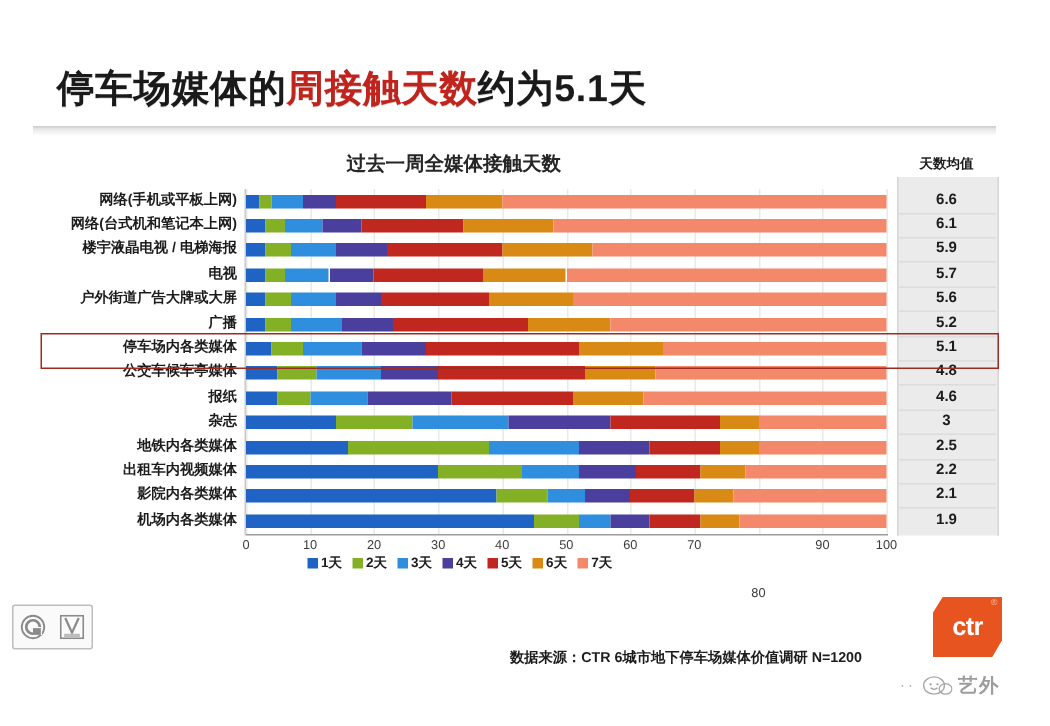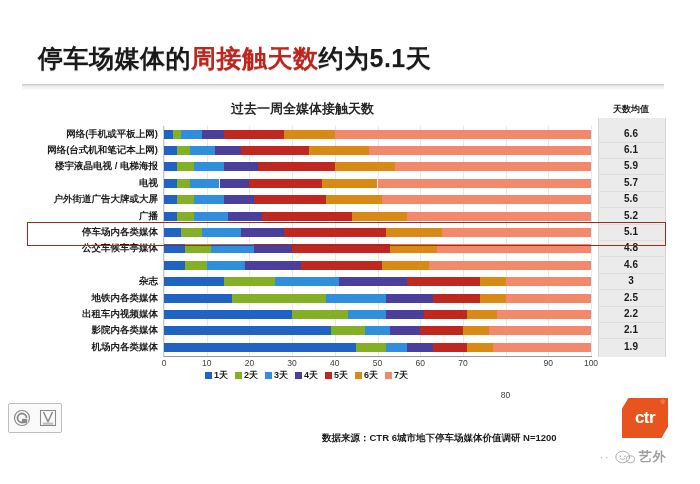--- a/index.html
+++ b/index.html
@@ -96,21 +96,21 @@
   .legend{
     position:absolute;left:205px;top:369px;height:12px;
     display:flex;align-items:center;gap:7px;
   }
   .legend-item{display:flex;align-items:center;gap:2px;}
   .legend-sw{width:7px;height:7px;display:inline-block;}
   .legend-lb{font-size:9px;font-weight:bold;color:#1c1c1c;line-height:9px;}
 
   
   .footnote{
-    position:absolute;left:322px;top:432px;
+    position:absolute;left:340px;top:432px;
     font-size:9.5px;font-weight:bold;color:#1c1c1c;white-space:nowrap;
   }
 
   
   .badges{
     position:absolute;left:8px;top:403px;width:52px;height:28px;
     border:1px solid #bdbdbd;border-radius:2px;background:#fafafa;
     display:flex;align-items:center;justify-content:space-around;
   }
   .badge-ico{width:18px;height:18px;}
@@ -164,20 +164,21 @@
 
   <div class="cat-wrap" id="cat-wrap">
       <div class="cat" style="top: 1.5px;">网络(手机或平板上网)</div>
       <div class="cat" style="top: 17.9px;">网络(台式机和笔记本上网)</div>
       <div class="cat" style="top: 34.3px;">楼宇液晶电视 / 电梯海报</div>
       <div class="cat" style="top: 50.7px;">电视</div>
       <div class="cat" style="top: 67.1px;">户外街道广告大牌或大屏</div>
       <div class="cat" style="top: 83.5px;">广播</div>
       <div class="cat" style="top: 116.3px;">公交车候车亭媒体</div>
       <div class="cat" style="top: 99.9px;">停车场内各类媒体</div>
+      <div class="cat" style="top: 132.7px;">报纸</div>
       <div class="cat" style="top: 149.1px;">杂志</div>
       <div class="cat" style="top: 165.5px;">地铁内各类媒体</div>
       <div class="cat" style="top: 181.9px;">出租车内视频媒体</div>
       <div class="cat" style="top: 198.3px;">影院内各类媒体</div>
       <div class="cat" style="top: 214.7px; text-align: right;">机场内各类媒体</div>
     </div>
 
   <div class="axis-left"></div>
   <div class="plot" id="plot">
       <div class="gridline" style="left: 0px;"></div>

